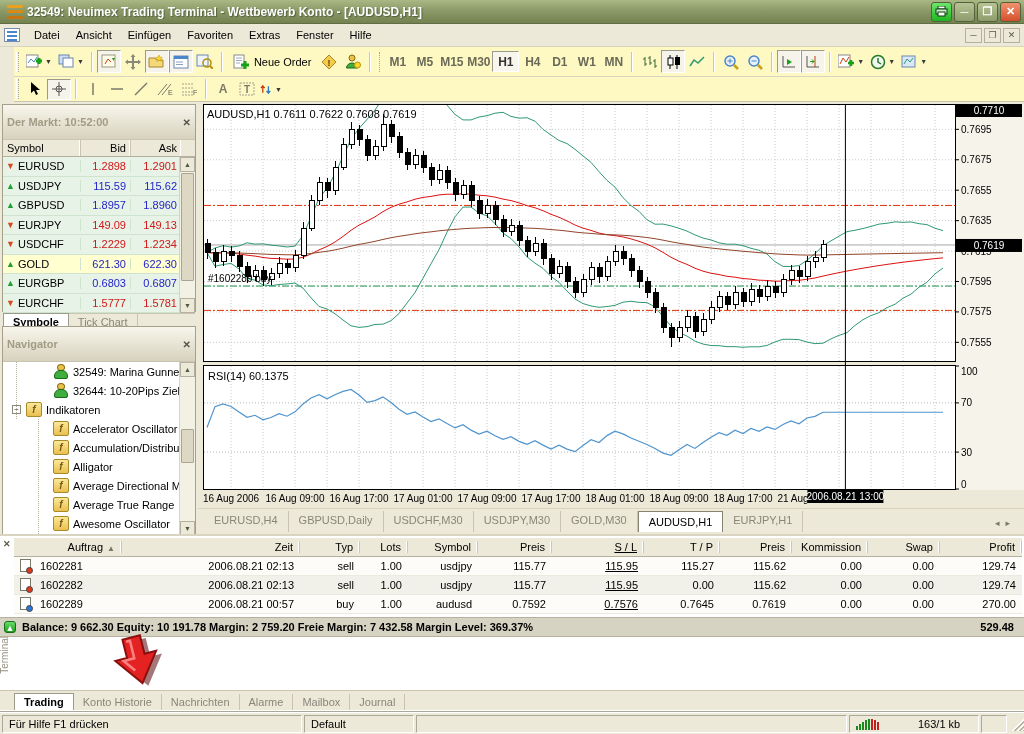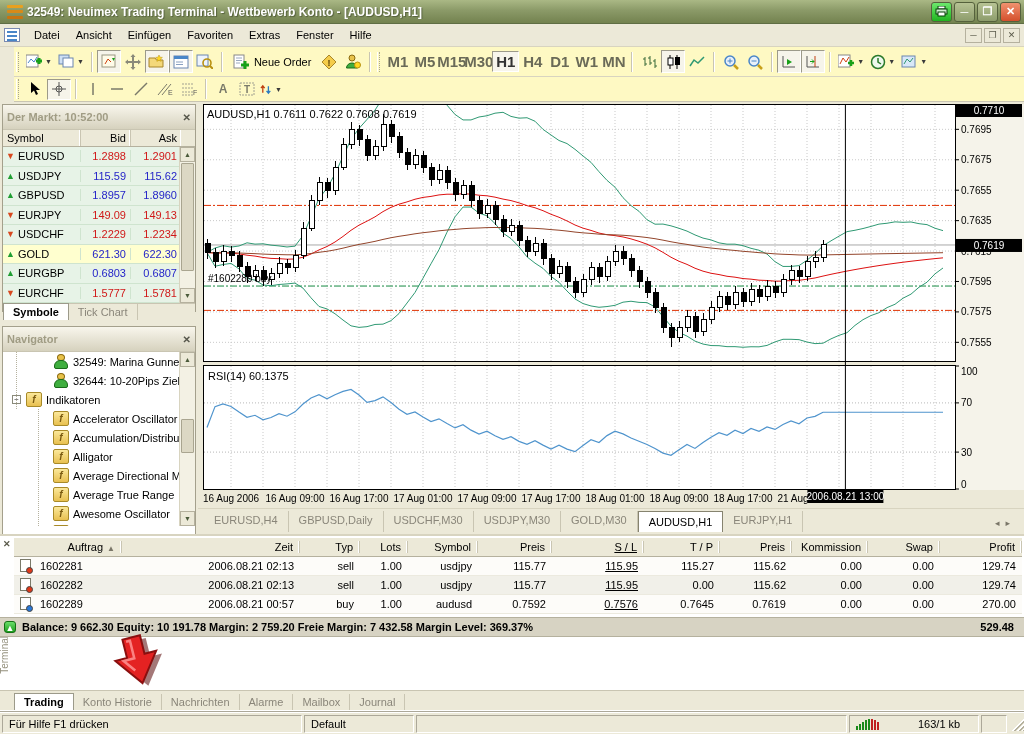--- a/index.html
+++ b/index.html
@@ -35,30 +35,30 @@
   #toolbar1 { top:47px; height:30px; border-bottom:1px solid #d8d4c0; }
   #toolbar2 { top:77px; height:25px; border-bottom:1px solid #c9c5b2; }
   .grip { width:3px; height:20px; margin:0 4px 0 2px; border-left:1px solid #fff; border-right:1px dotted #a9a590; }
   .tsep { width:2px; height:20px; margin:0 4px; border-left:1px solid #c9c5b2; border-right:1px solid #fff; }
   .tool-btn { height:23px; min-width:24px; padding:0 2px; display:flex; align-items:center; justify-content:center;
     border:1px solid transparent; color:#444; }
   .tool-btn.pressed { border-color:#9c9a8a #fff #fff #9c9a8a; background:#f6f4ea; }
   .tool-btn svg { display:block; }
   .drop { font-size:7px; color:#3a3a3a; margin-left:2px; }
   .tf-btn { width:27px; height:21px; display:flex; align-items:center; justify-content:center;
-    font-size:15px; font-weight:bold; color:#6a6a58; border:1px solid transparent; }
+    font-size:12px; font-weight:bold; color:#6a6a58; border:1px solid transparent; }
   .tf-btn.active { border-color:#9c9a8a #fff #fff #9c9a8a; background:#f7f5ec; color:#333; }
   #new-order-btn { display:flex; align-items:center; height:23px; padding:0 5px; border:1px solid transparent; color:#000; }
   .lt-btn { width:24px; height:21px; display:flex; align-items:center; justify-content:center;
     border:1px solid transparent; color:#3a3a3a; font-size:12px; }
   .lt-btn.pressed { border-color:#9c9a8a #fff #fff #9c9a8a; background:#f6f4ea; }
 
   
   .panel { position:absolute; left:2px; width:194px; background:#fff; border:1px solid #a4a08c; }
-  .panel-title { height:25px; background:linear-gradient(#f8f6ec,#d6d2be); display:flex; align-items:center;
+  .panel-title { height:35px; background:linear-gradient(#f8f6ec,#d6d2be); display:flex; align-items:center;
     padding:12px 4px; color:#a09c84; font-weight:bold; border-bottom:1px solid #c9c5b2; }
   .panel-title .close-x { margin-left:auto; color:#55554a; font-size:10px; font-weight:bold; }
   #market-watch { top:104px; height:208px; }
   #mw-header { height:17px; display:flex; background:#ece9d8; border-bottom:1px solid #b5b19e; }
   #mw-header div { padding:2px 4px; border-right:1px solid #c9c5b2; box-shadow:inset -1px 0 #fff; color:#000; }
   #mw-body { position:relative; height:156px; overflow:hidden; background:#eaf5ea; }
   .mw-row { display:flex; height:19.5px; align-items:center; border-bottom:1px solid #cfe4cf; background:#e7f3e7; }
   .mw-row.selected { background:#ffffcf; }
   .mw-sym { width:78px; display:flex; align-items:center; padding-left:3px; border-right:1px solid #cfe4cf; color:#000; overflow:hidden;}
   .mw-arrow { font-size:9px; width:12px; }

